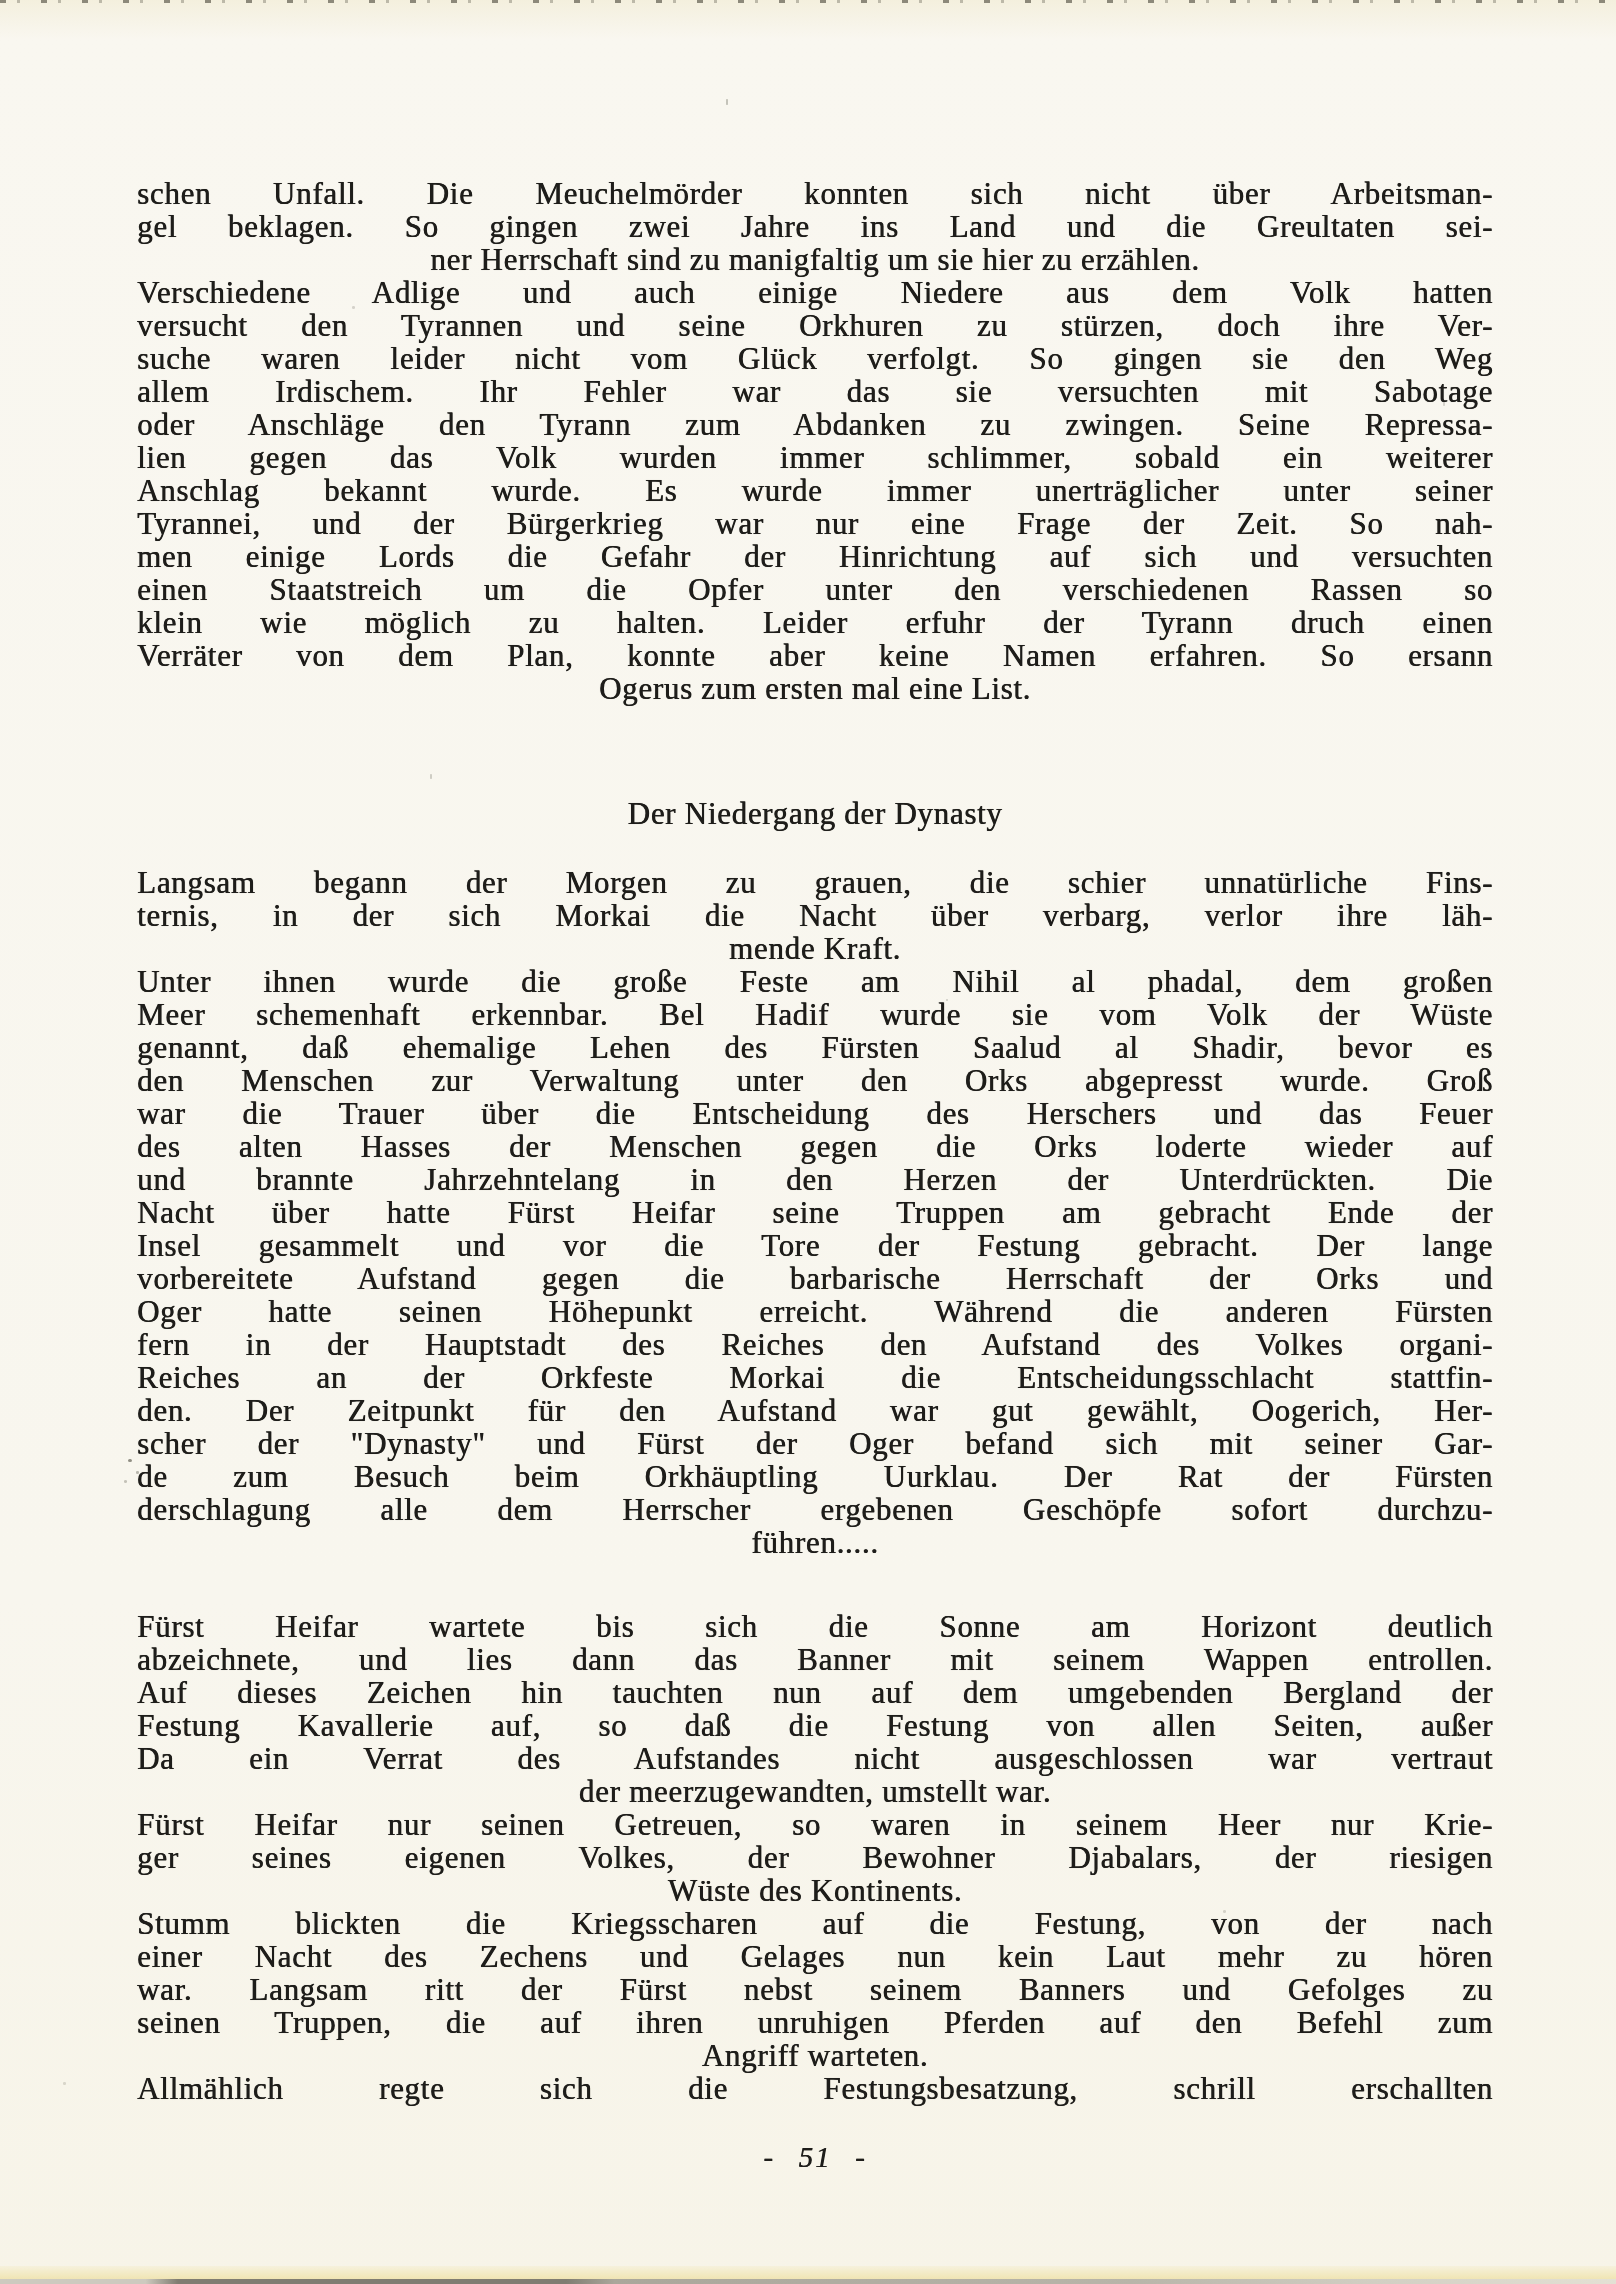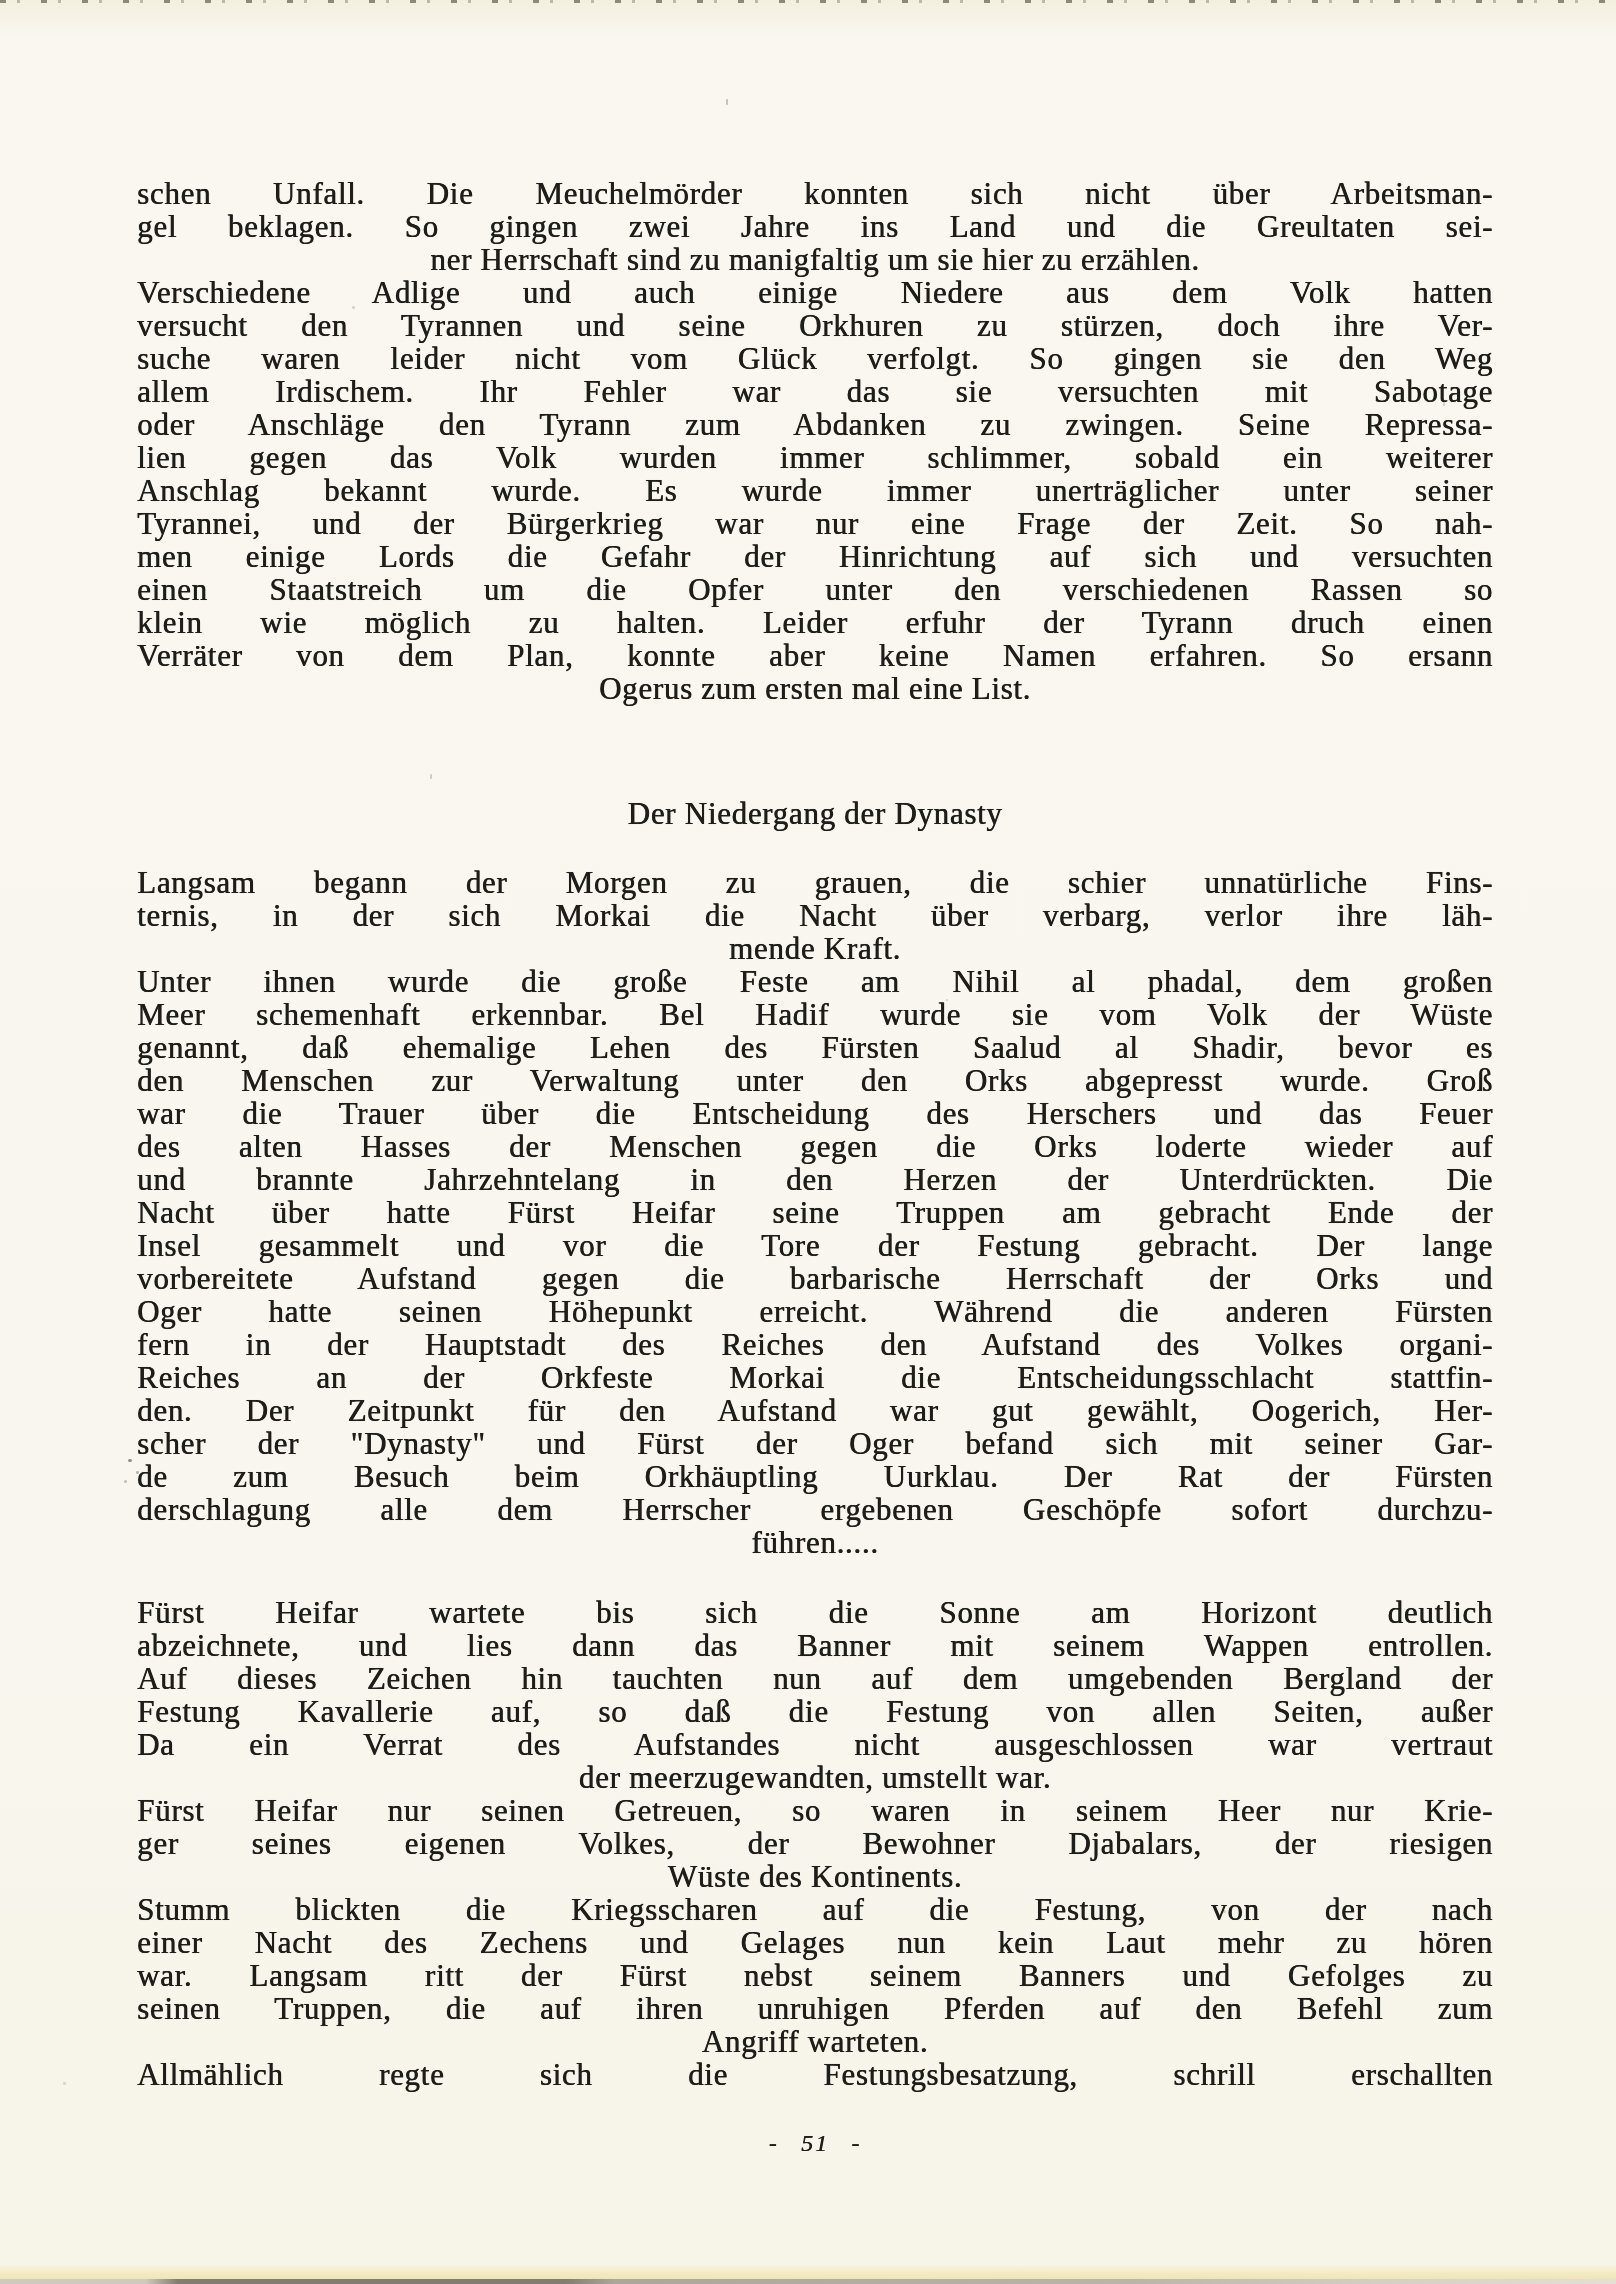--- a/index.html
+++ b/index.html
@@ -51,41 +51,41 @@
     position: absolute;
     left: 137px;
     top: 177px;
     width: 1356px;
     font-size: 31px;
     line-height: 33px;
     letter-spacing: 0.7px;
     text-shadow: 0.5px 0 0 currentColor, 0 0 0.7px rgba(20,20,15,0.35);
   }
   .paragraph { margin: 0; }
-  .paragraph + .paragraph { margin-top: 37px; }
+  .paragraph + .paragraph { margin-top: 51px; }
   .line {
     height: 33px;
     text-align: center;
     white-space: nowrap;
   }
   .line.just {
     white-space: normal;
     text-align: justify;
     text-align-last: justify;
   }
   .heading {
     margin: 92px 0 36px 0;
     text-align: center;
     height: 33px;
     text-shadow: 0.5px 0 0 currentColor, 0 0 0.7px rgba(20,20,15,0.35);
   }
   .page-number {
     margin-top: 36px;
     text-align: center;
-    font-size: 24px;
+    font-size: 29px;
     font-style: italic;
     word-spacing: 14.3px;
     letter-spacing: 2px;
     text-shadow: 0.4px 0 0 currentColor;
   }
   .speck {
     position: absolute;
     border-radius: 50%;
     background: rgba(60,58,45,0.55);
   }

